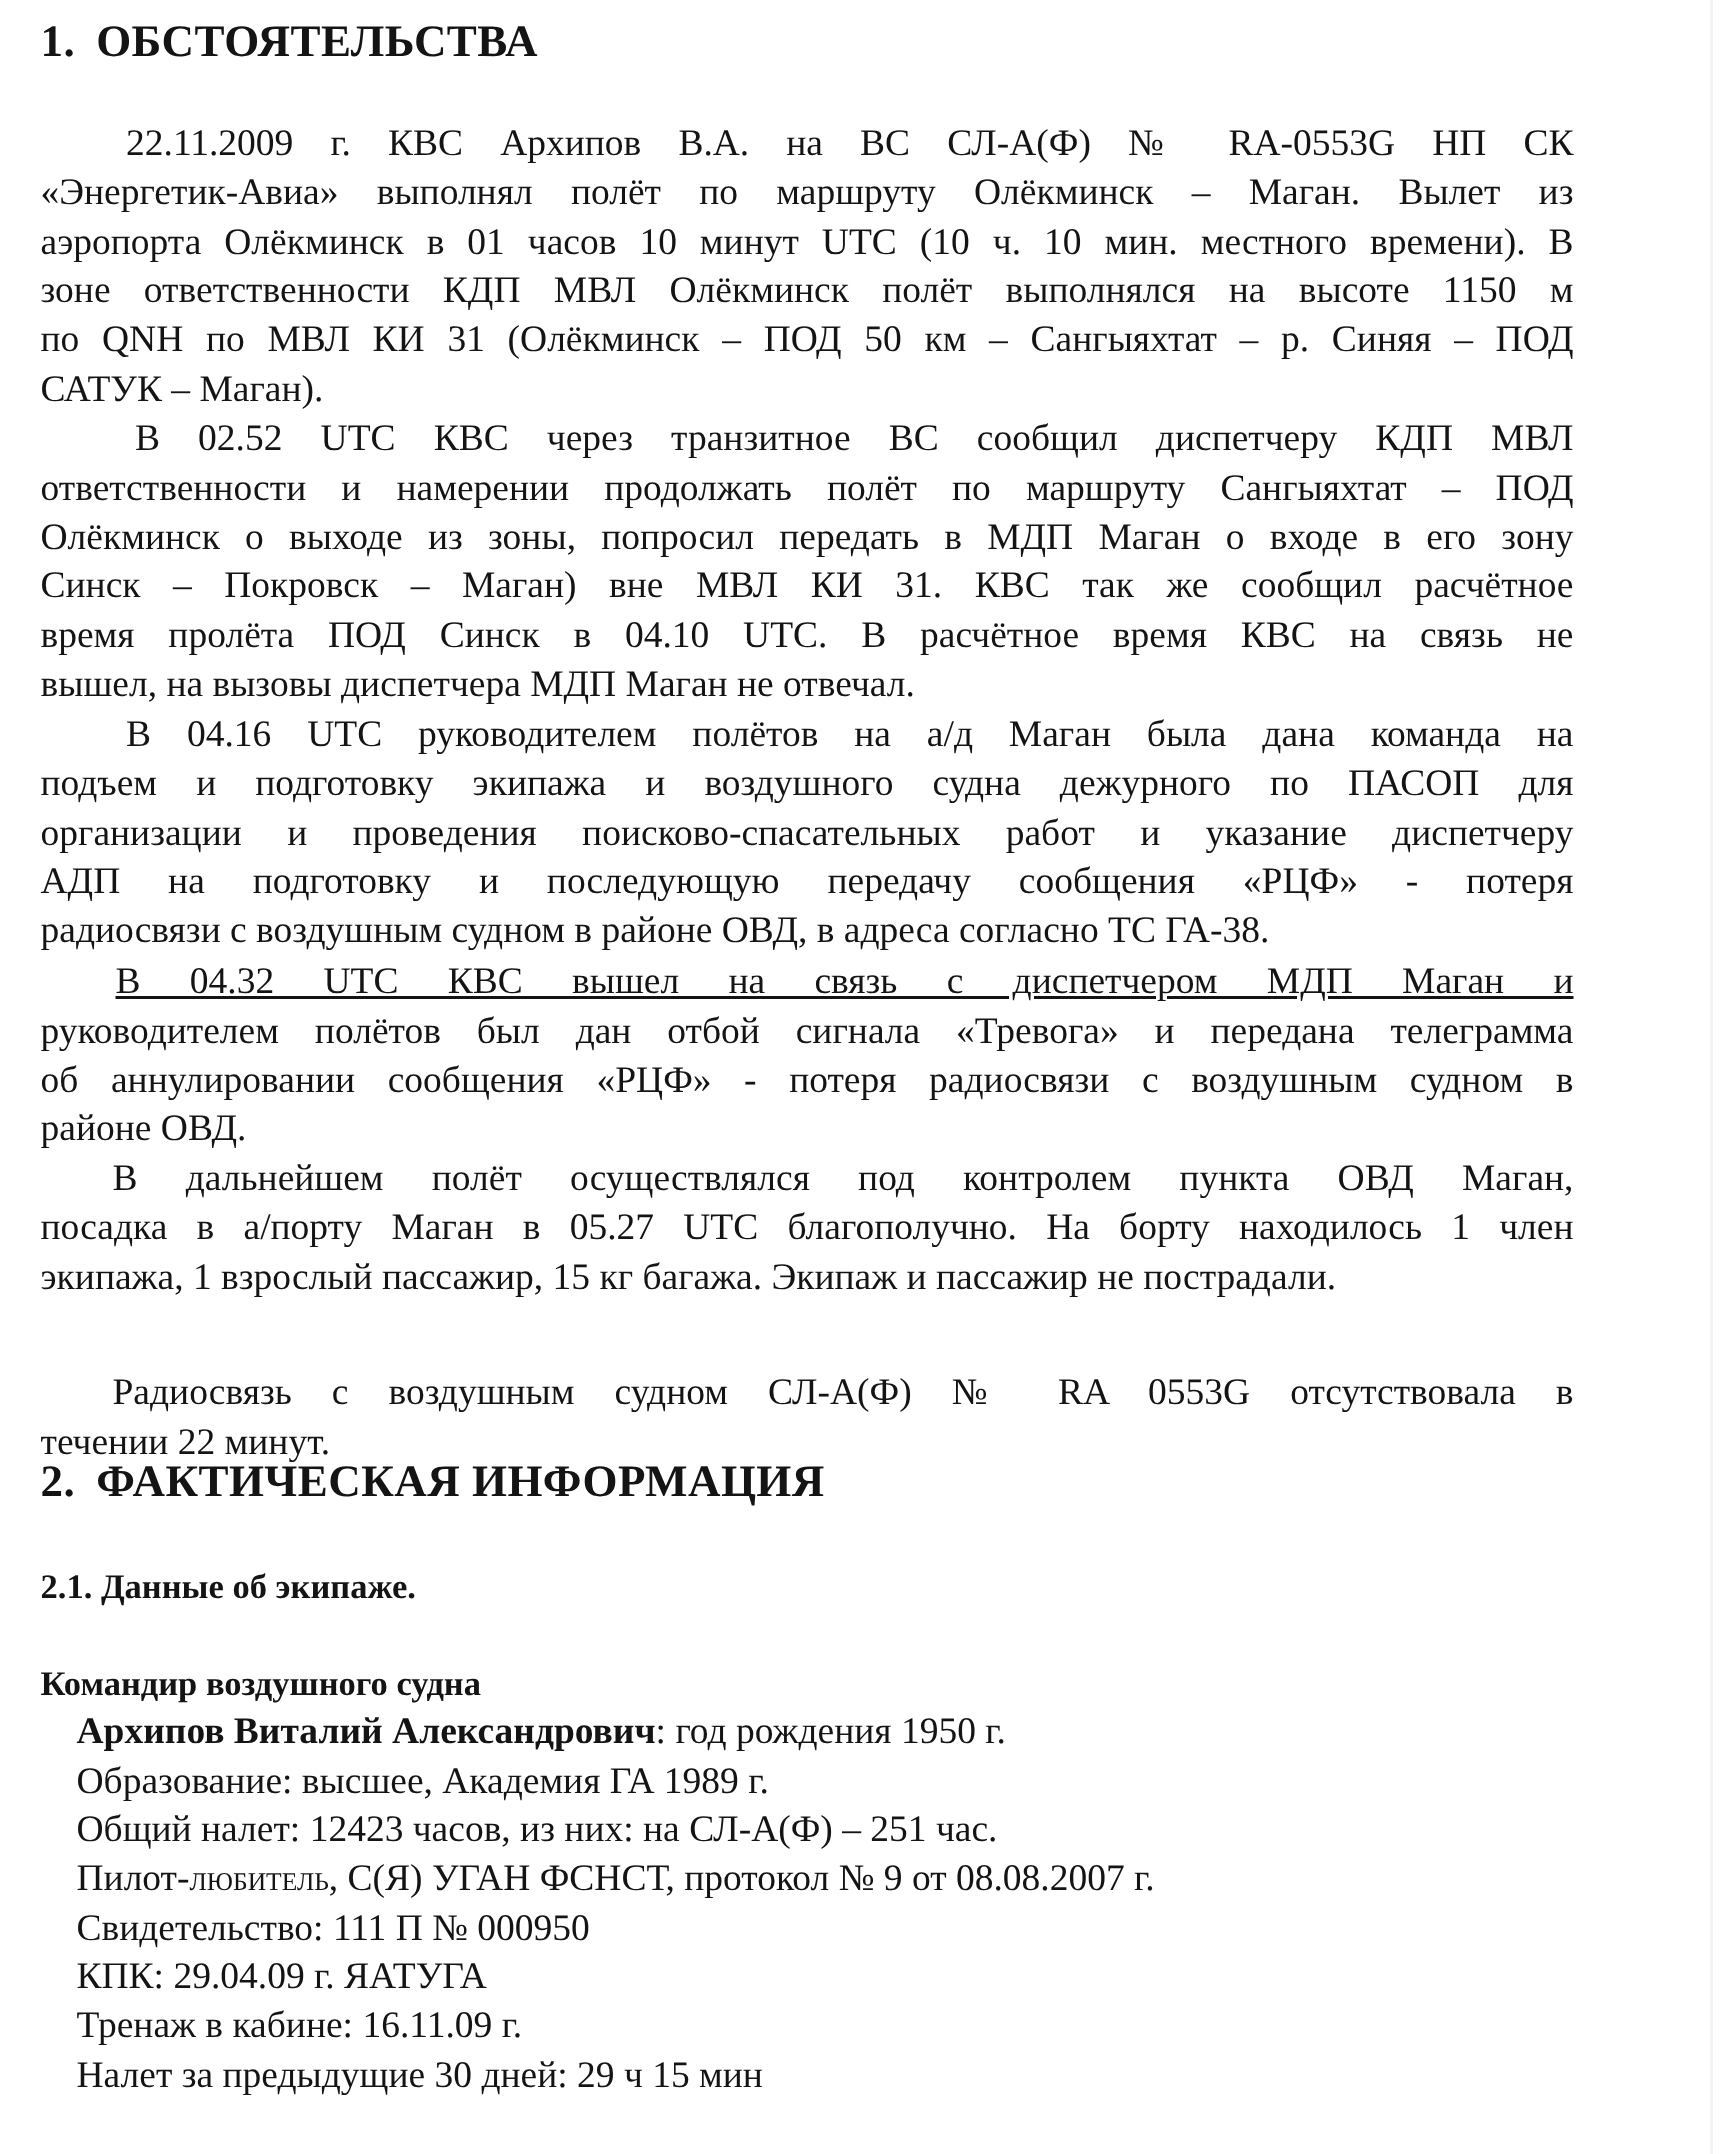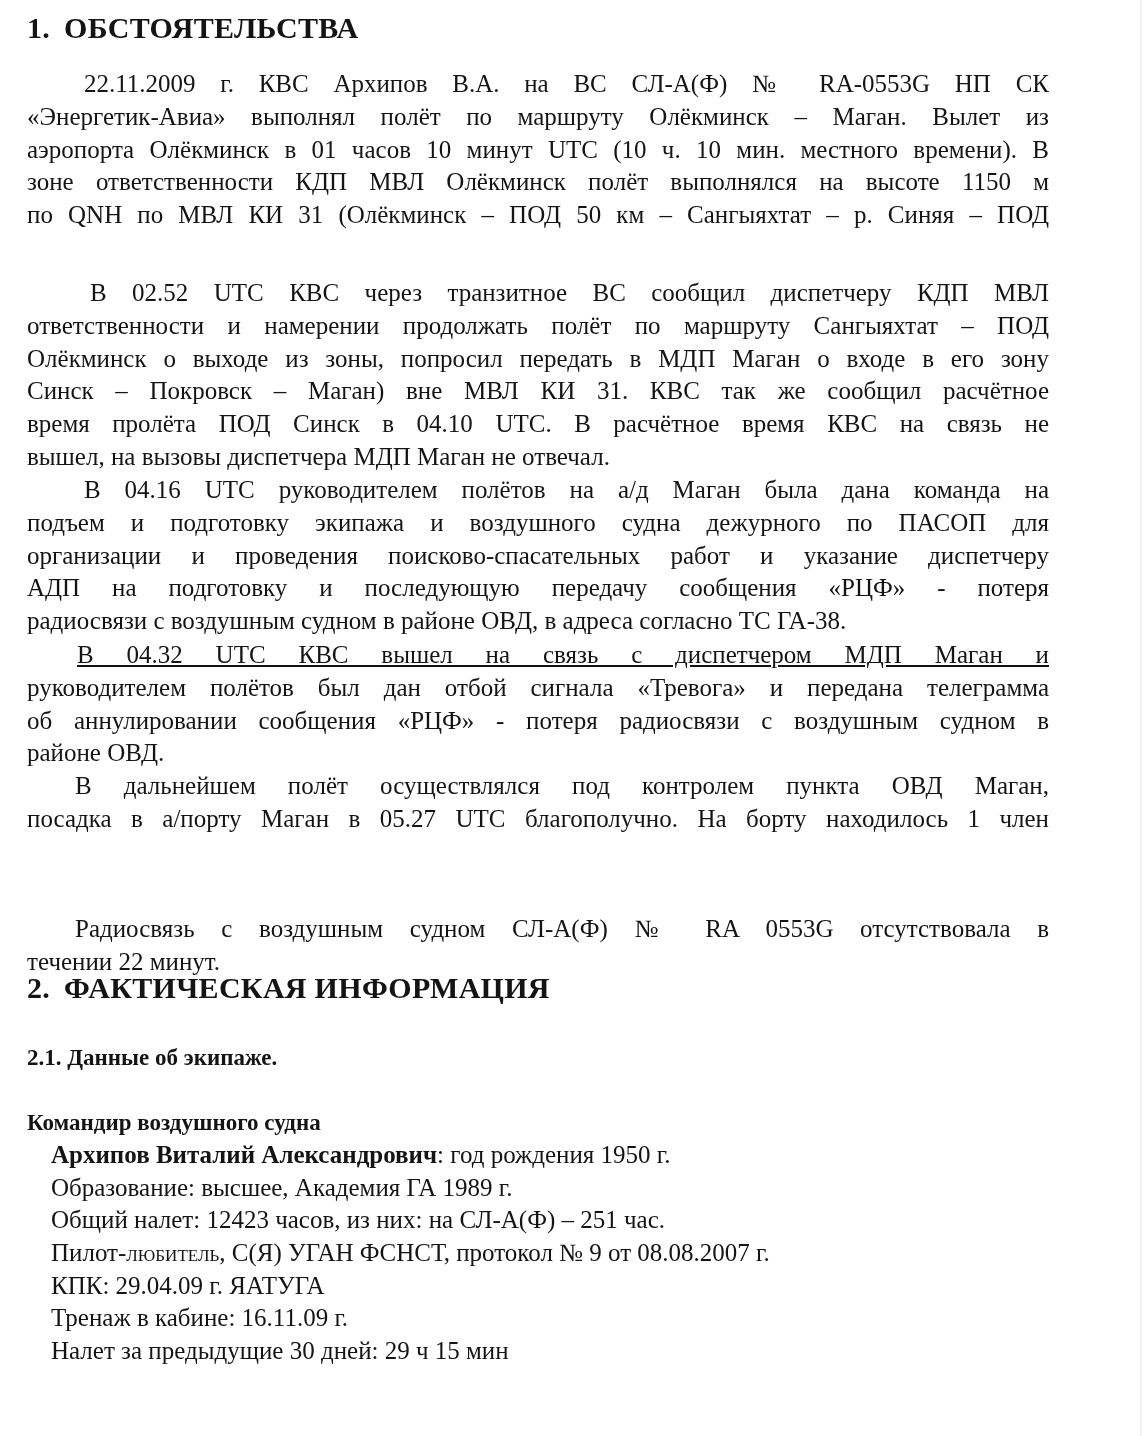--- a/index.html
+++ b/index.html
@@ -46,26 +46,27 @@
 </head>
 <body>
 
 <div class="page">
   <div class="scan-edge"></div>
 
   <div class="h1" style="top:10px;">
     <span class="num">1.</span><span>ОБСТОЯТЕЛЬСТВА</span>
   </div>
 
-  <div class="para" style="top:68px;">
+  <div class="para" style="top:80px;">
     <span class="line ind1">22.11.2009 г. КВС Архипов В.А. на ВС СЛ-А(Ф) № RA-0553G  НП СК</span>
     <span class="line">«Энергетик-Авиа» выполнял полёт по маршруту Олёкминск – Маган. Вылет из</span>
     <span class="line">аэропорта Олёкминск в 01 часов 10 минут UTC (10 ч. 10 мин. местного времени). В</span>
     <span class="line">зоне ответственности КДП МВЛ  Олёкминск  полёт выполнялся на высоте 1150 м</span>
     <span class="line">по QNH по МВЛ КИ 31 (Олёкминск – ПОД 50 км – Сангыяхтат – р. Синяя – ПОД</span>
+    <span class="line last">САТУК – Маган).</span>
   </div>
 
   <div class="para" style="top:277px;">
     <span class="line ind2">В 02.52 UTC КВС через транзитное ВС сообщил диспетчеру КДП МВЛ</span>
     <span class="line">ответственности и намерении продолжать полёт по маршруту Сангыяхтат – ПОД</span>
     <span class="line">Олёкминск о выходе из зоны, попросил передать в МДП Маган о входе в его зону</span>
     <span class="line">Синск – Покровск – Маган) вне МВЛ КИ 31.  КВС так же сообщил расчётное</span>
     <span class="line">время пролёта ПОД Синск в 04.10 UTC. В расчётное время КВС на связь не</span>
     <span class="line last">вышел, на вызовы диспетчера МДП Маган не отвечал.</span>
   </div>
@@ -81,37 +82,39 @@
   <div class="para" style="top:639px;">
     <span class="line ind4">В 04.32 UTC КВС вышел на связь с диспетчером МДП Маган и</span>
     <span class="line">руководителем полётов был дан отбой сигнала «Тревога» и передана телеграмма</span>
     <span class="line">об аннулировании сообщения  «РЦФ» - потеря радиосвязи с воздушным судном в</span>
     <span class="line last">районе ОВД.</span>
   </div>
 
   <div class="para" style="top:770px;">
     <span class="line ind5">В дальнейшем полёт осуществлялся под контролем пункта ОВД Маган,</span>
     <span class="line">посадка в  а/порту Маган в 05.27  UTC благополучно. На борту находилось 1 член</span>
+    <span class="line last">экипажа, 1 взрослый пассажир, 15 кг багажа. Экипаж и пассажир не пострадали.</span>
   </div>
 
   <div class="para" style="top:913px;">
     <span class="line ind5">Радиосвязь с воздушным судном СЛ-А(Ф) № RA 0553G  отсутствовала в</span>
     <span class="line last">течении 22 минут.</span>
   </div>
 
   <div class="h1" style="top:970px;">
     <span class="num">2.</span><span>ФАКТИЧЕСКАЯ ИНФОРМАЦИЯ</span>
   </div>
 
   <div class="h2" style="top:1043px;">2.1. Данные об экипаже.</div>
 
   <div class="h2" style="top:1108px;">Командир воздушного судна</div>
 
   <div class="crew" style="top:1139px;">
     <span class="row"><b>Архипов Виталий Александрович</b><span>: год рождения 1950 г.</span></span>
     <span class="row">Образование: высшее, Академия ГА 1989 г.</span>
     <span class="row">Общий налет: 12423 часов, из них: на СЛ-А(Ф) – 251 час.</span>
     <span class="row"><span>Пилот-</span><span class="smallcaps">любитель</span><span>, С(Я) УГАН ФСНСТ, протокол № 9 от 08.08.2007 г.</span></span>
+    <span class="row">Свидетельство: 111 П № 000950</span>
     <span class="row">КПК: 29.04.09 г. ЯАТУГА</span>
     <span class="row">Тренаж в кабине: 16.11.09 г.</span>
     <span class="row">Налет за предыдущие 30 дней: 29 ч 15 мин</span>
   </div>
 </div>
 
 </body></html>

